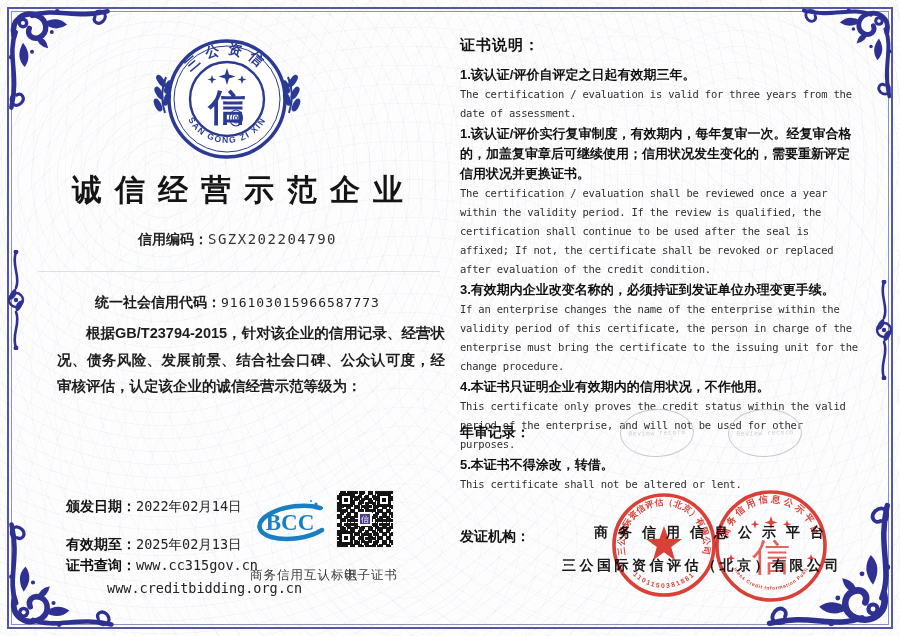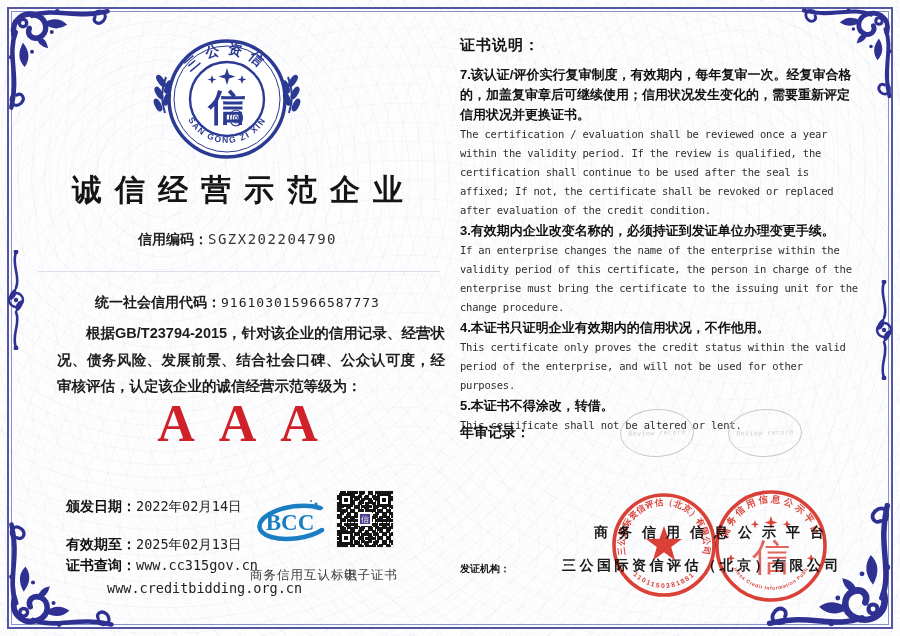--- a/index.html
+++ b/index.html
@@ -42,21 +42,21 @@
   
   .instr-head{left:460px;top:36px;font-size:15px;font-weight:700;letter-spacing:1px;color:#111;}
   .instr{left:460px;top:64px;width:398px;}
   .instr .zh{font-size:13px;font-weight:700;line-height:20px;color:#101010;margin-top:1px;}
   .instr .en{font-family:"DejaVu Sans Mono",monospace;font-size:10.5px;line-height:19px;
              letter-spacing:-0.2px;color:#2e2e2e;}
   .review-lbl{left:460px;top:424px;font-size:14px;font-weight:700;color:#111;}
   .oval{position:absolute;width:72px;height:46px;border:1px solid #c9c9cd;border-radius:50%;
         transform:rotate(-2deg);display:flex;align-items:center;justify-content:center;}
   .oval span{font-family:"DejaVu Sans Mono",monospace;font-size:6.5px;color:#cfcfd4;letter-spacing:.5px;}
-  .issuer-lbl{left:460px;top:528px;font-size:10px;font-weight:700;color:#111;margin-top:34px;}
+  .issuer-lbl{left:460px;top:528px;font-size:14px;font-weight:700;color:#111;}
   .issuer-line1{left:594px;top:524px;font-size:14px;font-weight:700;letter-spacing:10px;color:#1a1a1a;white-space:nowrap;}
   .issuer-line2{left:562px;top:557px;font-size:14px;font-weight:700;letter-spacing:3.5px;color:#1a1a1a;white-space:nowrap;}
   .seal{position:absolute;mix-blend-mode:multiply;opacity:.88;}
 
   
   .qr{left:336px;top:490px;width:56px;height:56px;background:#fff;border:1px solid #eee;
       background-image:repeating-conic-gradient(#161616 0% 25%, transparent 0% 50%),
                        repeating-conic-gradient(#161616 0% 25%, #ffffff 0% 50%);
       background-size:7px 7px,9px 9px;}
   .finder{position:absolute;width:14px;height:14px;border:3px solid #111;background:#fff;box-sizing:border-box;}
@@ -173,21 +173,20 @@
   </div>
 
   <div class="abs divider"></div>
 
   <div class="abs soc-row">
     <span class="lbl">统一社会信用代码：</span><span class="val">916103015966587773</span>
   </div>
 
   <div class="abs body-par">根据GB/T23794-2015，针对该企业的信用记录、经营状况、债务风险、发展前景、结合社会口碑、公众认可度，经审核评估，认定该企业的诚信经营示范等级为：</div>
 
-  <div class="abs rating">AAA</div>
 
   <div class="abs info-row" style="top:498px">
     <span class="lbl">颁发日期：</span><span class="val">2022年02月14日</span>
   </div>
   <div class="abs info-row" style="top:536px">
     <span class="lbl">有效期至：</span><span class="val">2025年02月13日</span>
   </div>
   <div class="abs info-row" style="top:557px">
     <span class="lbl">证书查询：</span><span class="val">www.cc315gov.cn</span>
   </div>
@@ -208,21 +207,25 @@
     <span class="qr-badge">信</span>
   </div>
 
   <div class="abs mini-lbl" style="left:250px;top:567px">商务信用互认标识</div>
   <div class="abs mini-lbl" style="left:344px;top:567px">电子证书</div>
 
   <div class="abs instr-head">证书说明：</div>
 
   <div class="abs instr">
     <div>
-      <div class="zh">7.该认证/评价实行复审制度，有效期内，每年复审一次。经复审合格的，加盖复审章后可继续使用；信用状况发生变化的，需要重新评定信用状况并更换证书。</div>
+      <div class="zh">1.该认证/评价自评定之日起有效期三年。</div>
+      <div class="en">The certification / evaluation is valid for three years from the date of assessment.</div>
+    </div>
+    <div>
+      <div class="zh">1.该认证/评价实行复审制度，有效期内，每年复审一次。经复审合格的，加盖复审章后可继续使用；信用状况发生变化的，需要重新评定信用状况并更换证书。</div>
       <div class="en">The certification / evaluation shall be reviewed once a year within the validity period. If the review is qualified, the certification shall continue to be used after the seal is affixed; If not, the certificate shall be revoked or replaced after evaluation of the credit condition.</div>
     </div>
     <div>
       <div class="zh">3.有效期内企业改变名称的，必须持证到发证单位办理变更手续。</div>
       <div class="en">If an enterprise changes the name of the enterprise within the validity period of this certificate, the person in charge of the enterprise must bring the certificate to the issuing unit for the change procedure.</div>
     </div>
     <div>
       <div class="zh">4.本证书只证明企业有效期内的信用状况，不作他用。</div>
       <div class="en">This certificate only proves the credit status within the valid period of the enterprise, and will not be used for other purposes.</div>
     </div>

